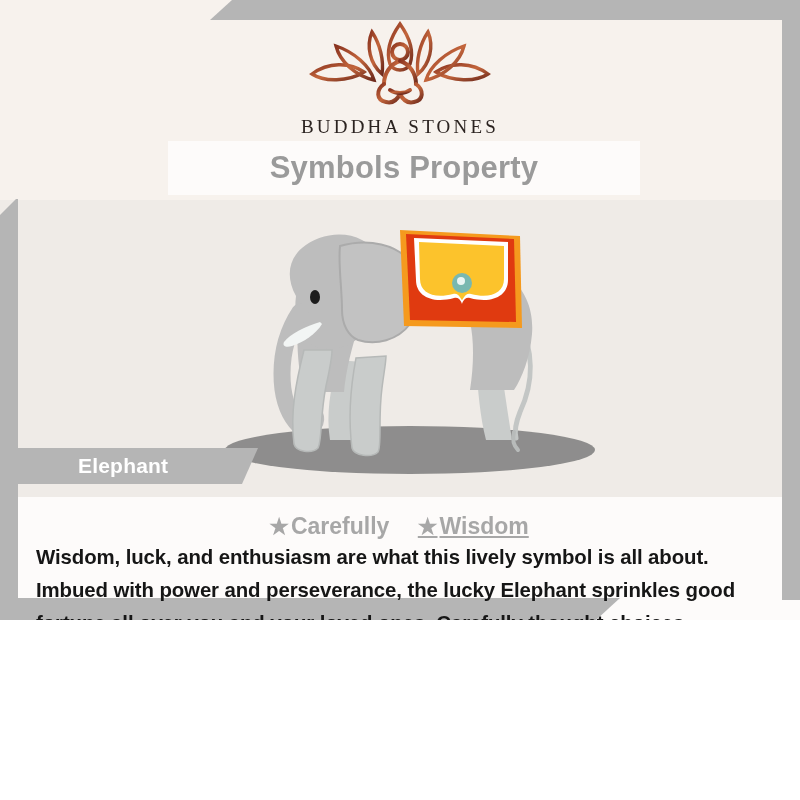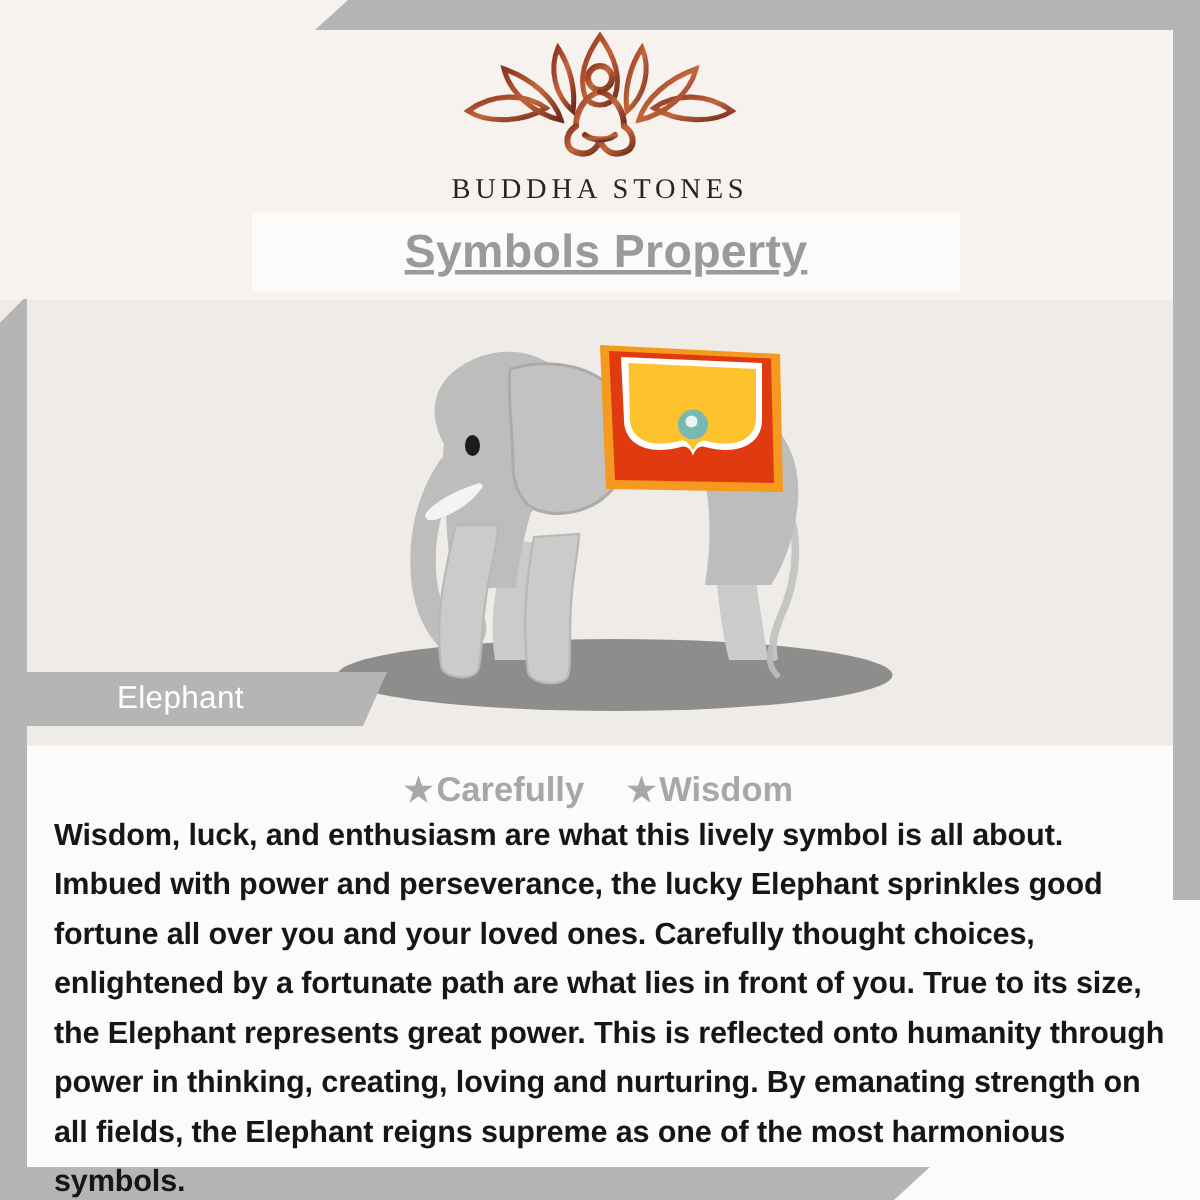--- a/index.html
+++ b/index.html
@@ -7,21 +7,21 @@
     padding: 0;
     background: #ffffff;
   }
   body {
     font-family: "Liberation Sans", sans-serif;
   }
 
   #page {
     position: relative;
     width: 800px;
-    height: 800px;
+    height: 620px;
     overflow: hidden;
     background: #f7f2ed;
   }
 
   
   .band-top {
     position: absolute;
     left: 0; top: 0;
     width: 800px; height: 200px;
     background: #f7f2ed;
@@ -94,21 +94,20 @@
     display: flex;
     align-items: center;
     justify-content: center;
   }
   .title-text {
     font-size: 31px;
     font-weight: bold;
     color: #9a9a9a;
     letter-spacing: 0.2px;
     white-space: nowrap;
-    text-decoration: underline;
   }
 
   
   .stage {
     position: absolute;
     left: 0; top: 200px;
     width: 800px; height: 297px;
   }
 
   
@@ -118,38 +117,38 @@
     width: 240px; height: 36px;
     background: #b5b5b5;
     clip-path: polygon(0 0, 100% 0, calc(100% - 16px) 100%, 0 100%);
     display: flex;
     align-items: center;
   }
   .name-text {
     margin-left: 60px;
     color: #ffffff;
     font-size: 21px;
-    font-weight: normal;
+    font-weight: bold;
     letter-spacing: 0.2px;
   }
 
   
   .attrs {
     position: absolute;
     left: 0; top: 513px;
     width: 800px;
     text-align: center;
     color: #a7a7a7;
     font-size: 23px;
     font-weight: bold;
     white-space: nowrap;
   }
   .attrs .star { font-size: 22px; margin-right: 2px; }
   .attrs .attr-label { margin-right: 22px; }
-  .attrs .attr-label:last-child { margin-right: 2px; }
+  .attrs .attr-label:last-child { margin-right: 2px; text-decoration: underline; }
 
   
   .description {
     position: absolute;
     left: 36px; top: 541px;
     width: 748px;
     font-size: 20.4px;
     font-weight: bold;
     line-height: 33px;
     color: #161616;

